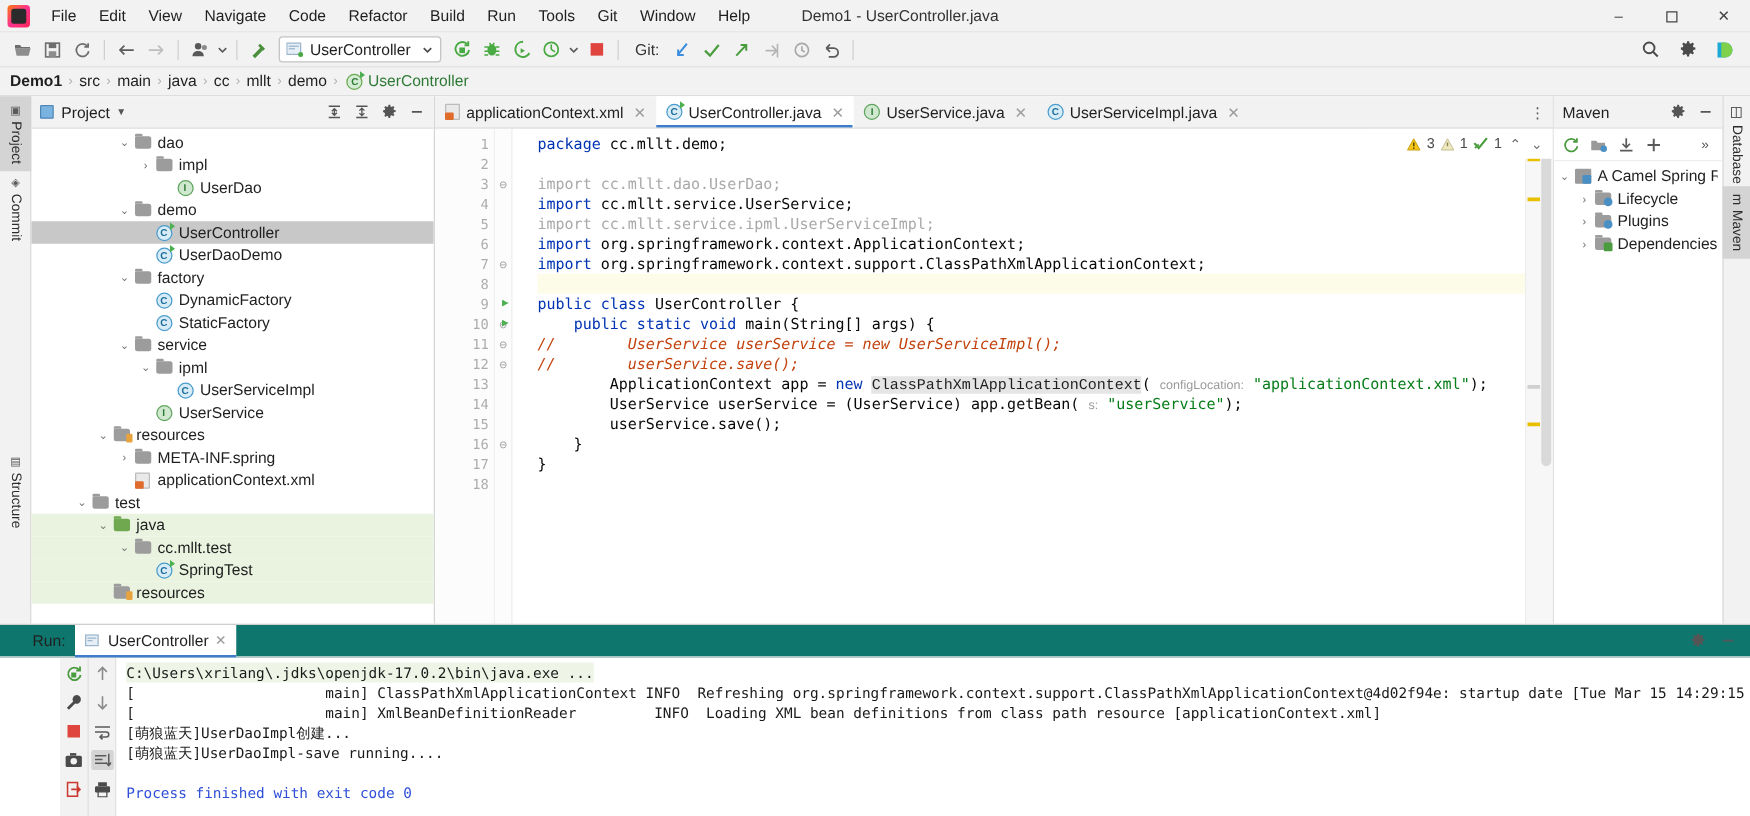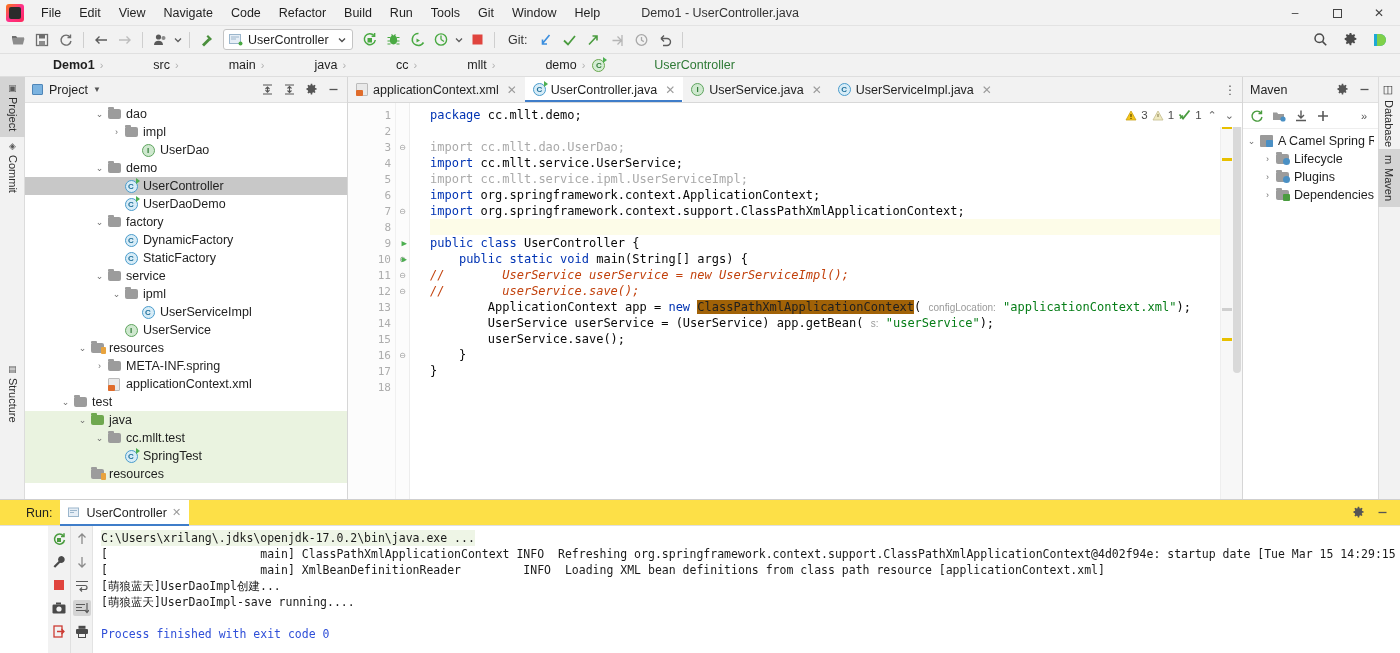--- a/index.html
+++ b/index.html
@@ -60,21 +60,21 @@
   }
   .runconfig .rc-label { font-size: 12.5px; color: #1f1f1f; }
   .git-label { font-size: 12.5px; color: #333; margin: 0 6px 0 8px; }
   .tb-right { position: absolute; right: 8px; display: flex; align-items: center; gap: 6px; }
 
   
   .breadcrumb {
     height: 23px; background: #f2f2f2; display: flex; align-items: center;
     padding-left: 8px; font-size: 12.5px; border-bottom: 1px solid #dedede;
   }
-  .crumb { color: #1f1f1f; white-space: nowrap; margin-left: 45px; }
+  .crumb { color: #1f1f1f; white-space: nowrap; }
   .crumb.bold { font-weight: bold; }
   .crumb.leaf { color: #2f7a36; }
   .crumb-sep { color: #b0b0b0; margin: 0 5px; font-size: 11px; }
 
   
   .main { position: absolute; top: 77px; left: 0; right: 0; height: 422px; display: flex; }
 
   
   .left-strip {
     width: 25px; background: #f2f2f2; border-right: 1px solid #dcdcdc;
@@ -166,21 +166,21 @@
     font-size: 12px; line-height: 16px; white-space: pre; overflow: hidden; position: relative;
     padding-left: 4px;
   }
   .cline { height: 16px; white-space: pre; margin-left: 16px; }
   .cline.current { background: #fdfce8; }
   .kw { color: #0033b3; font-weight: normal; }
   .str { color: #067d17; }
   .cmt { color: #c2410c; font-style: italic; }
   .gray { color: #a9a9a9; }
   .hint { color: #9a9a9a; font-size: 10px; font-family: "Liberation Sans", sans-serif; }
-  .hl { background: #a16207; }
+  .hl { background: #e5e5e5; font-family: Liberation Mono, monospace; }
   .plain { color: #080808; }
 
   .inspect-bar {
     position: absolute; right: 0; top: 0; width: 148px; height: 24px;
     display: flex; align-items: center; justify-content: flex-end; gap: 4px;
     background: #fff; font-size: 11.5px; color: #4a4a4a; padding-right: 6px; z-index: 5;
   }
   .marker-rail { width: 12px; background: #f7f7f7; position: relative; flex: none; border-left:1px solid #eee;}
   .mk { position: absolute; left: 1px; width: 10px; height: 3px; }
   .scroll-rail { width: 10px; background: #f7f7f7; position: relative; flex: none;}
@@ -192,21 +192,21 @@
   .mvtree { flex:1; font-size:12.5px; padding-top:3px;}
   .right-strip { width: 22px; background: #f2f2f2; border-left: 1px solid #dcdcdc; position: relative; flex:none;}
   .rtab {
     position:absolute; right:0; width:22px; writing-mode: vertical-rl; text-orientation: mixed;
     font-size:11px; color:#2b2b2b; padding:6px 0; display:flex; align-items:center; gap:4px;
   }
   .rtab.active { background:#d4d4d4; }
 
   
   .run-panel { position: absolute; left: 0; right: 0; top: 499px; bottom: 0; background: #fff; border-top: 1px solid #cfcfcf; display:flex; flex-direction:column;}
-  .run-head { height: 26px; background: #fde047; display:flex; align-items:center; border-bottom:1px solid #e0e0e0; flex:none; position:relative;}
+  .run-head { height: 26px; background: #0f766e; display:flex; align-items:center; border-bottom:1px solid #e0e0e0; flex:none; position:relative;}
   .run-label { font-size:12.5px; margin-left:26px; margin-right:8px; color:#1f1f1f;}
   .rtab-item { display:flex; align-items:center; gap:5px; padding:0 8px; height:26px; font-size:12.5px; background:#fff; position:relative;}
   .rtab-item::after { content:""; position:absolute; left:0;right:0;bottom:0;height:2px;background:#3f7dc9;}
   .run-head-right { margin-left:auto; display:flex; align-items:center; gap:4px; padding-right:8px;}
   .run-body { flex:1; display:flex; min-height:0;padding-left:48px;}
   .run-side { width:45px; flex:none; background:#f2f2f2; display:flex; border-right:1px solid #e3e3e3;}
   .run-side-col { width:22px; display:flex; flex-direction:column; align-items:center; padding-top:5px; gap:7px;}
   .run-side-col.b { border-left:1px solid #e0e0e0; }
   .sideico { width:18px;height:16px;display:flex;align-items:center;justify-content:center;color:#5a5a5a;font-size:11px;border-radius:2px;}
   .sideico.sel { background:#d4d4d4; }

